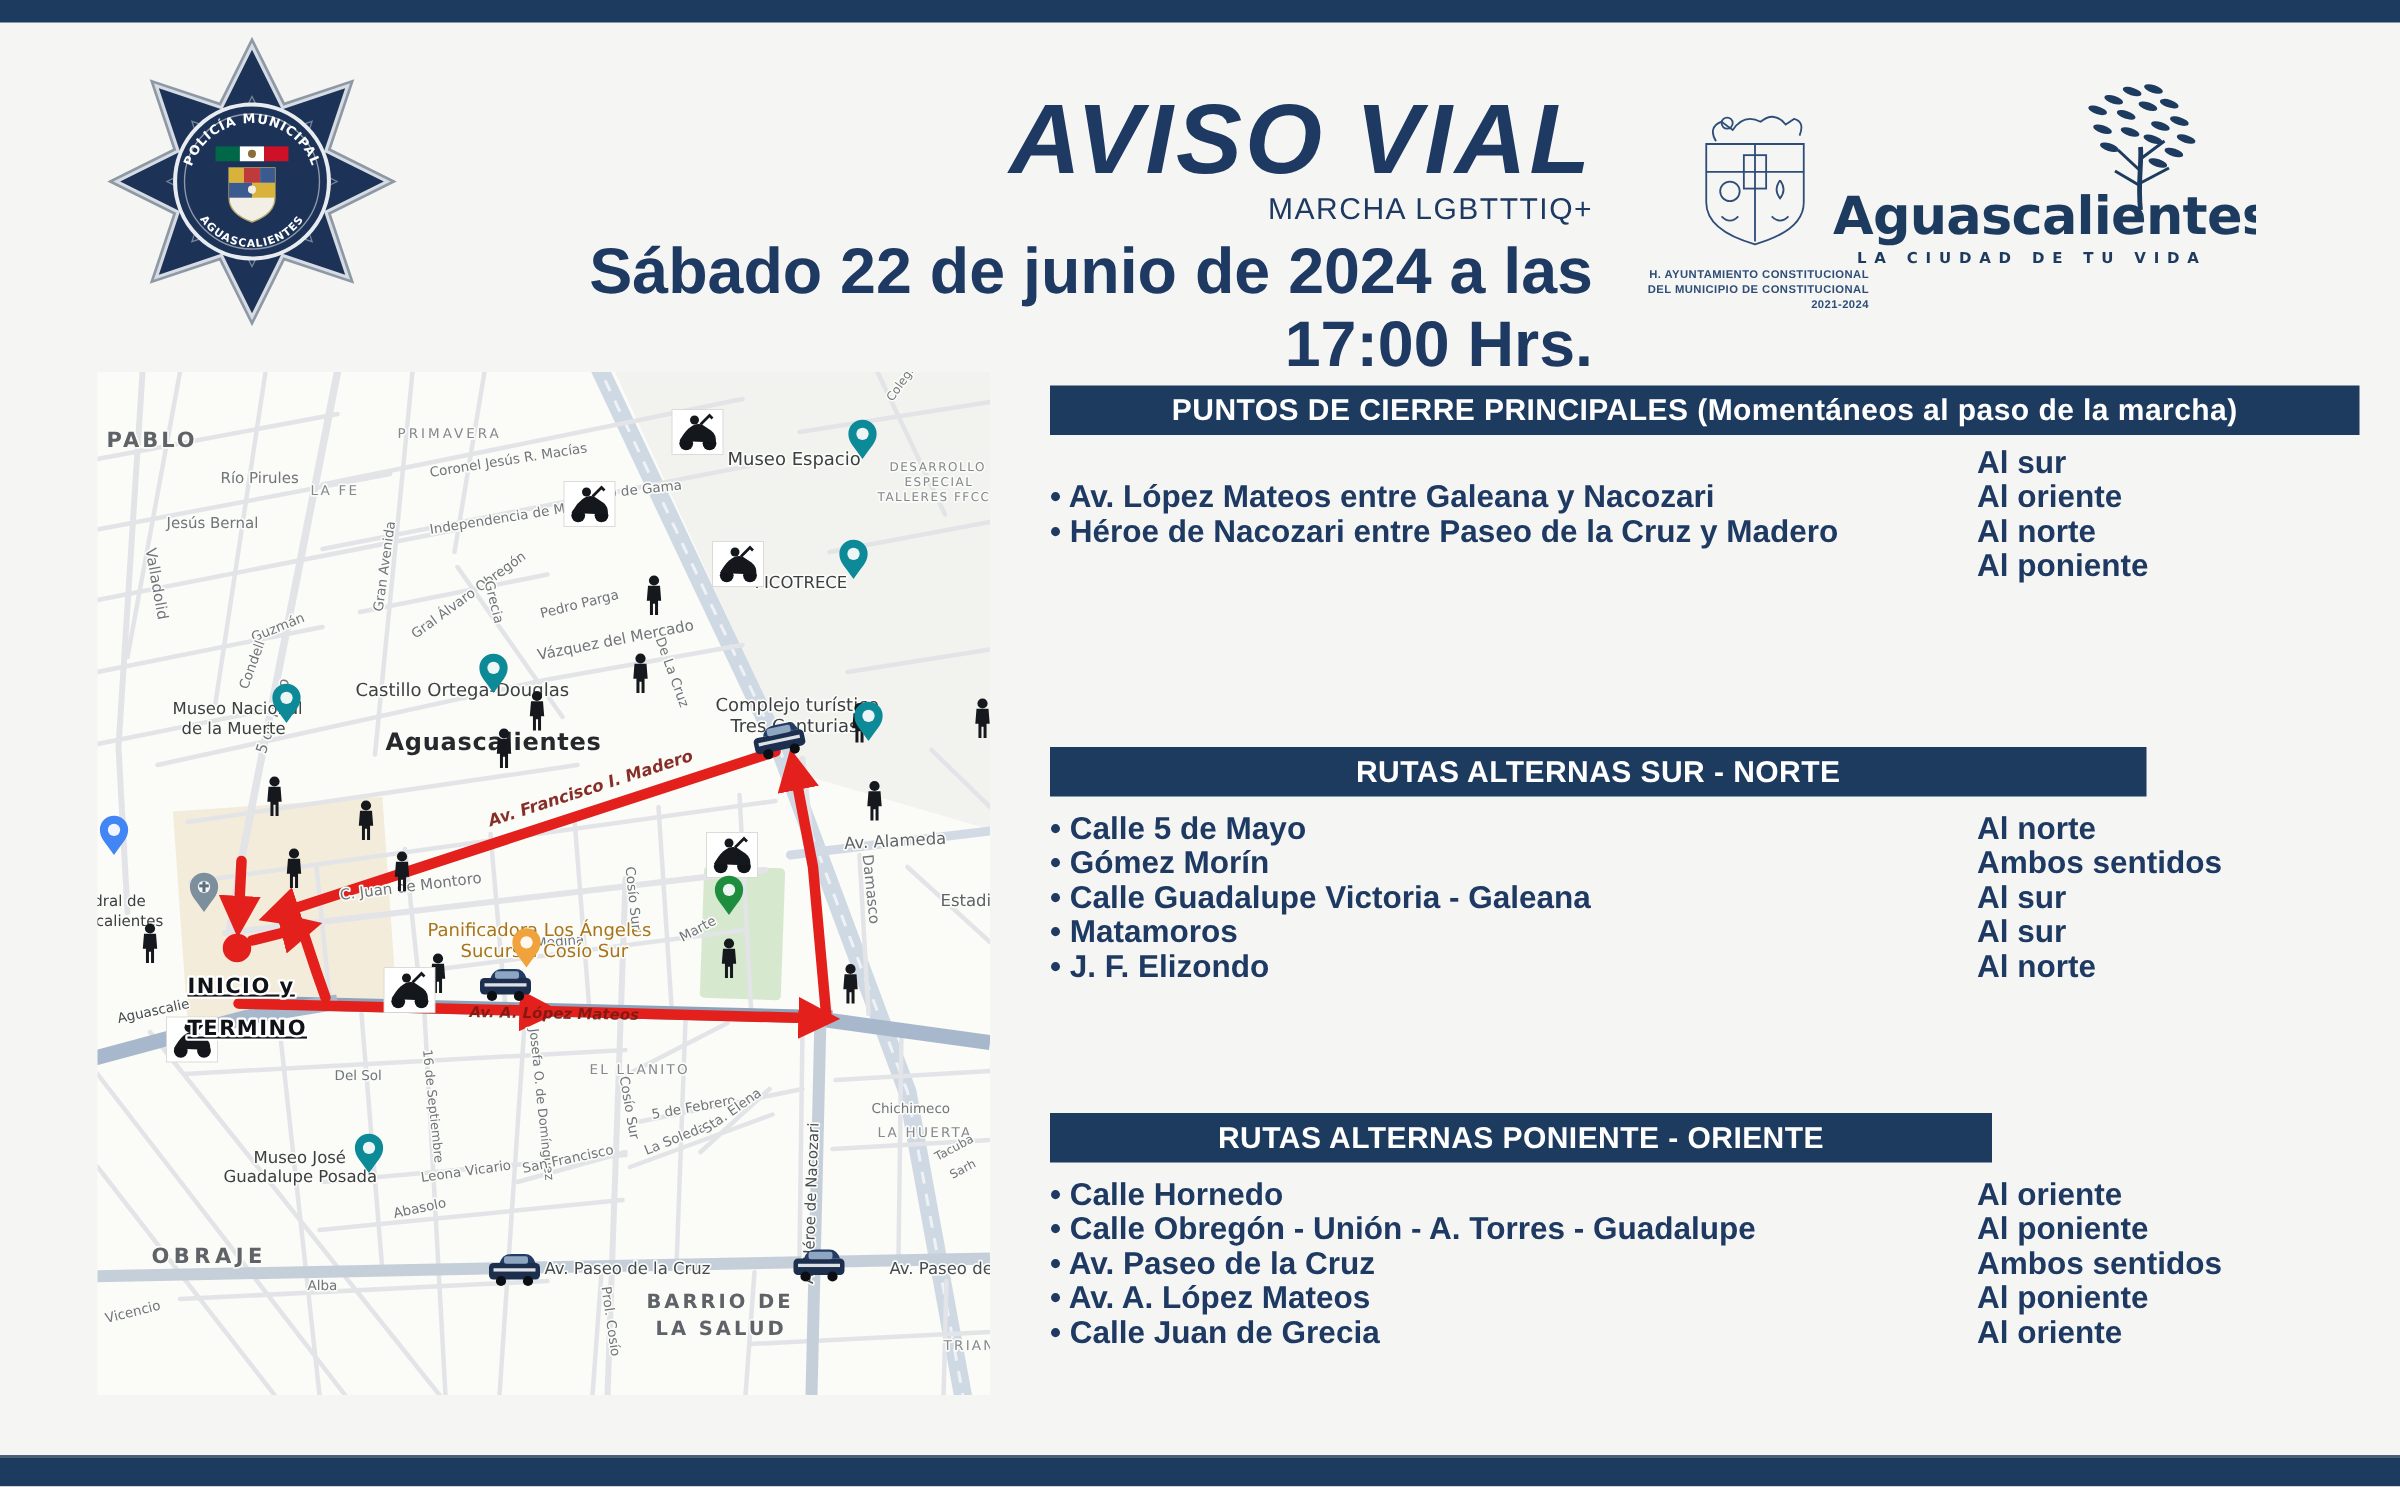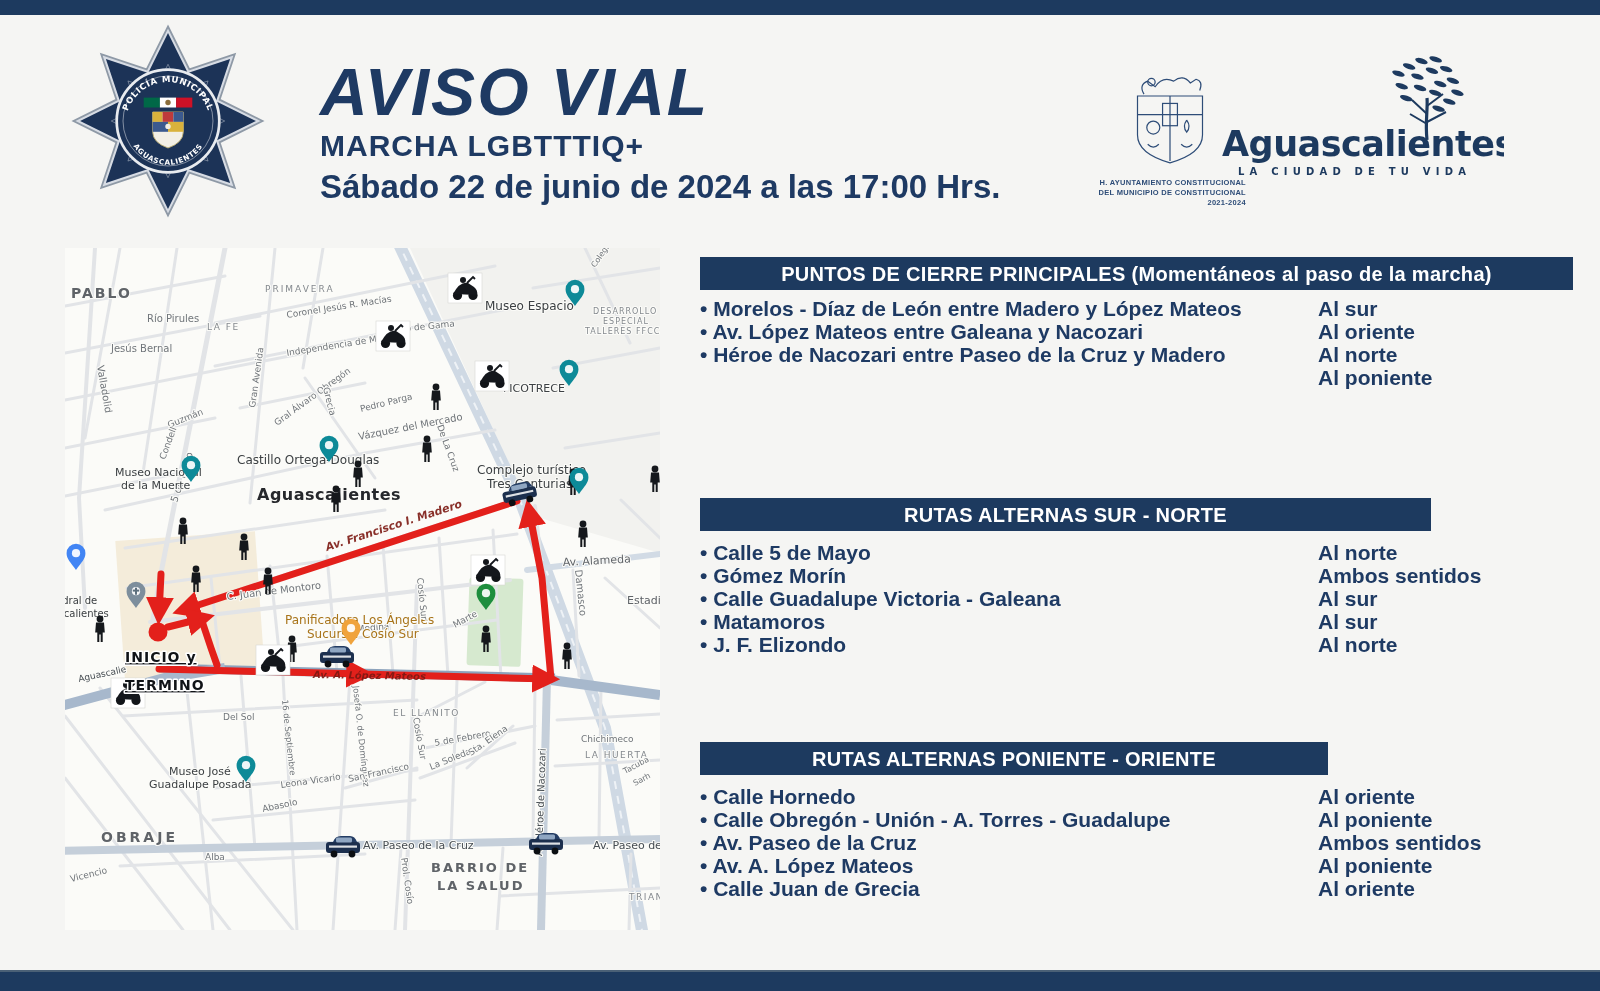--- a/index.html
+++ b/index.html
@@ -1,24 +1,24 @@
 <!DOCTYPE html>
 <html><head>
 <meta charset="utf-8">
 <style>
   html,body{margin:0;padding:0;background:#dfe2e6}
   .page{position:relative;width:1600px;height:991px;background:#f5f5f3;overflow:hidden;
         font-family:"Liberation Sans",sans-serif}
   .topbar{position:absolute;left:0;top:0;width:1600px;height:15px;background:#1d3a5f}
   .botbar{position:absolute;left:0;bottom:0;width:1600px;height:19px;background:#1d3a5f;border-top:2px solid #4a6076}
   .badge{position:absolute;left:68px;top:22px;width:200px;height:198px}
-  .head-center{position:absolute;left:320px;top:58px;width:760px;text-align:left;color:#1e3a63}
+  .head-center{position:absolute;left:302px;top:58px;width:760px;text-align:right;color:#1e3a63}
   .title{font-size:66px;font-weight:bold;font-style:italic;letter-spacing:2px;line-height:1.05}
-  .subtitle{font-size:30px;font-weight:bold;margin-top:2px;letter-spacing:1px}
-  .date{font-size:33px;font-weight:bold;margin-top:5px}
+  .subtitle{font-size:20px;font-weight:normal;margin-top:2px;letter-spacing:1px}
+  .date{font-size:43px;font-weight:bold;margin-top:5px}
   .crest{position:absolute;left:1118px;top:70px;width:104px;height:104px}
   .crest-caption{position:absolute;left:1094px;top:178px;width:152px;text-align:right;
         font-size:7.5px;line-height:1.35;color:#2e4d78;font-weight:bold;letter-spacing:.3px}
   .wordmark{position:absolute;left:1222px;top:56px;width:282px;height:126px}
   .map{position:absolute;left:65px;top:248px;width:595px;height:682px;background:#fbfbf8}
   .bar{position:absolute;left:700px;height:33px;background:#1d3a5f;color:#ffffff;font-weight:bold;
        font-size:20px;text-align:center;line-height:34px;letter-spacing:.3px}
   #bar1{top:257px;width:873px}
   #bar2{top:498px;width:731px}
   #bar3{top:742px;width:628px}
@@ -358,21 +358,20 @@
     <g id="g-start">
         <circle cx="93" cy="384" r="9.5" fill="#e3201b"></circle>
         <text x="60" y="414" font-size="14" font-weight="700" fill="#101317" text-decoration="underline" paint-order="stroke" stroke="#ffffff" stroke-width="3" stroke-linejoin="round" letter-spacing="1">INICIO y</text>
         <text x="60" y="442" font-size="14" font-weight="700" fill="#101317" text-decoration="underline" paint-order="stroke" stroke="#ffffff" stroke-width="3" stroke-linejoin="round" letter-spacing="1">TERMINO</text>
       </g>
   </svg>
 
   <div class="bar" id="bar1">PUNTOS DE CIERRE PRINCIPALES (Momentáneos al paso de la marcha)</div>
   <div class="list" id="list1">
     <div class="row">
-      <span class="street">Morelos - Díaz de León entre Madero y López Mateos</span>
       <span class="dir">Al sur</span>
     </div>
     <div class="row">
       <span class="street">Av. López Mateos entre Galeana y Nacozari</span>
       <span class="dir">Al oriente</span>
     </div>
     <div class="row">
       <span class="street">Héroe de Nacozari entre Paseo de la Cruz y Madero</span>
       <span class="dir">Al norte</span>
     </div>

